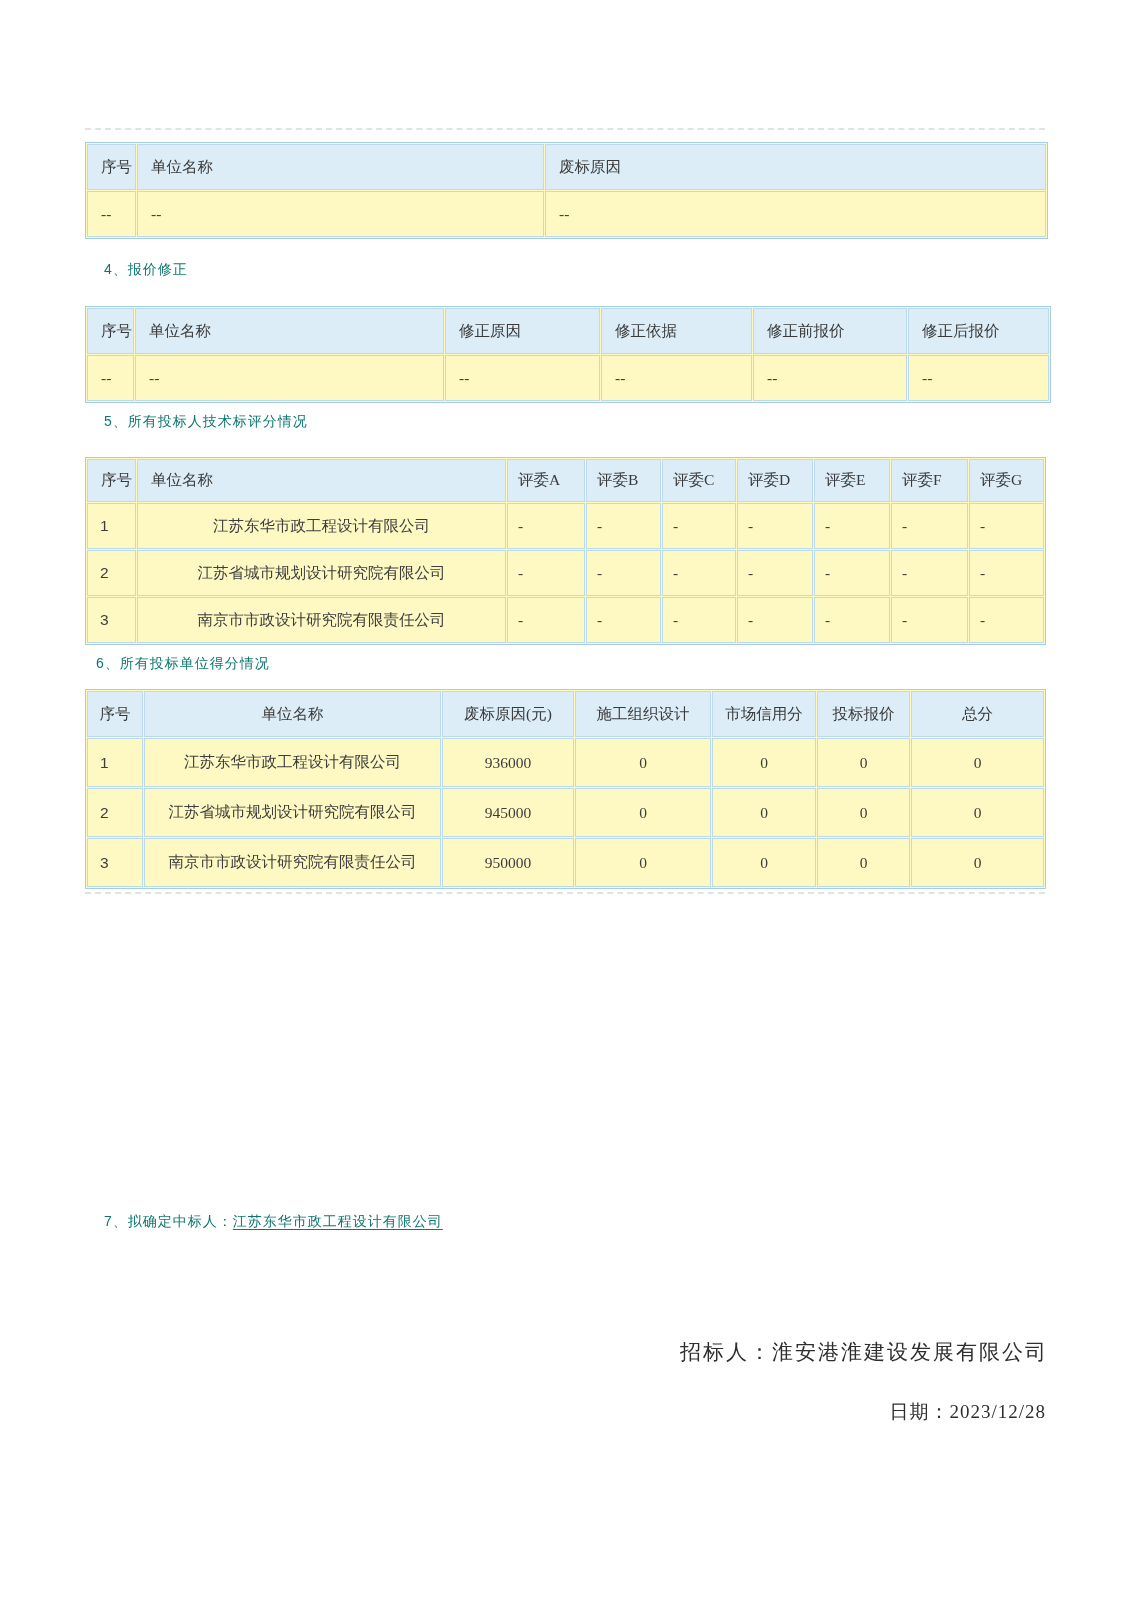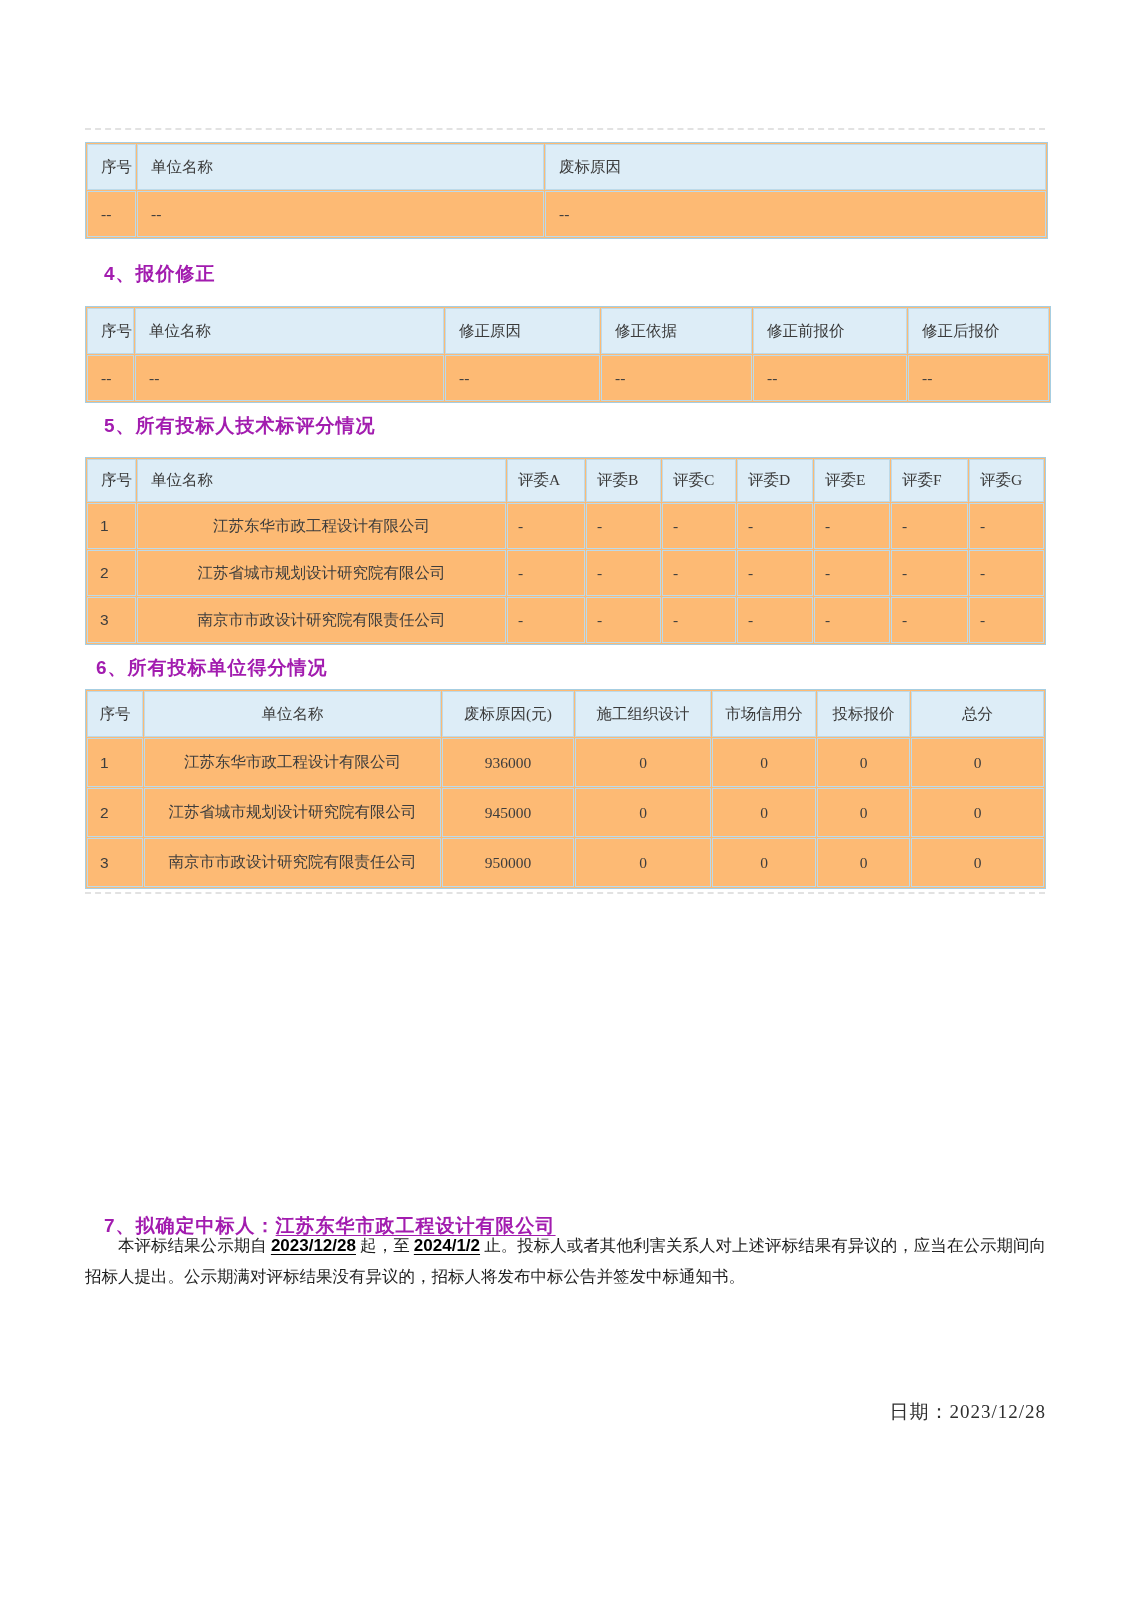--- a/index.html
+++ b/index.html
@@ -14,31 +14,31 @@
   }
   .sep{
     position:absolute;
     width:960px;
     border-top:2px dashed #dcdcdc;
     opacity:.8;
   }
   .sec-title{
     position:absolute;
     font-family:"Liberation Sans","DejaVu Sans",sans-serif;
-    font-weight:bold;
-    font-size:19px;
-    color:#a21caf;
+    font-weight:normal;
+    font-size:14px;
+    color:#0f766e;
     letter-spacing:1px;
     white-space:nowrap;
   }
   table.doc{
     position:absolute;
     border-collapse:separate;
     border-spacing:1px;
-    background:#fdba74;
+    background:#fef9c3;
     border:1px solid #a6cee2;
     table-layout:fixed;
     width:959px;
   }
   table.doc td{
     border:1px solid #bcdaea;
     font-size:15.5px;
     color:#3d3d3d;
     overflow:hidden;
     white-space:nowrap;
@@ -276,19 +276,17 @@
     </tr>
   </tbody>
     </table>
 
   <div class="sep" style="left:85px;top:892px;"></div>
 
   <div class="sec-title" style="left:104px;top:1169px;margin-top:44px;">
     <span>7、拟确定中标人：</span><span class="winner-name">江苏东华市政工程设计有限公司</span>
   </div>
 
-  <p class="notice">
-    <span>本评标结果公示期自 </span><span class="date-em">2023/12/28</span><span> 起，至 </span><span class="date-em">2024/1/2</span><span> 止。投标人或者其他利害关系人对上述评标结果有异议的，应当在公示期间向招标人提出。公示期满对评标结果没有异议的，招标人将发布中标公告并签发中标通知书。</span>
-  </p>
-
+
+  <div class="sign-line" style="top:1338px;">招标人：淮安港淮建设发展有限公司</div>
   <div class="date-line" style="top:1383px;">日期：2023/12/28</div>
 
 </div>
 
 </body></html>

